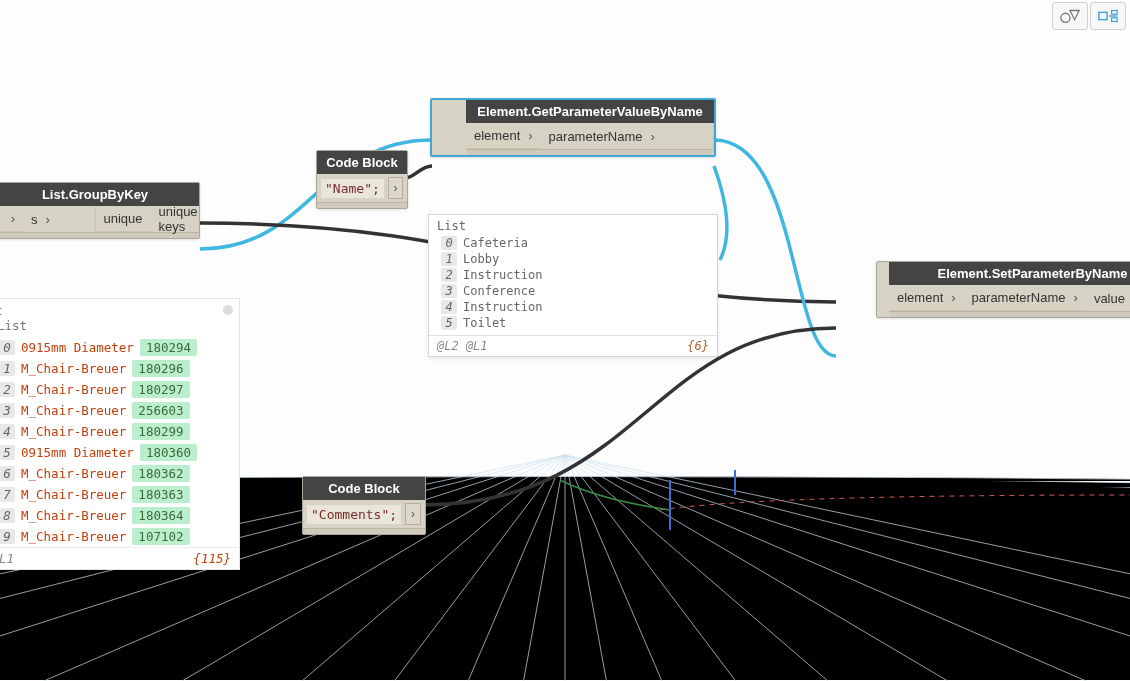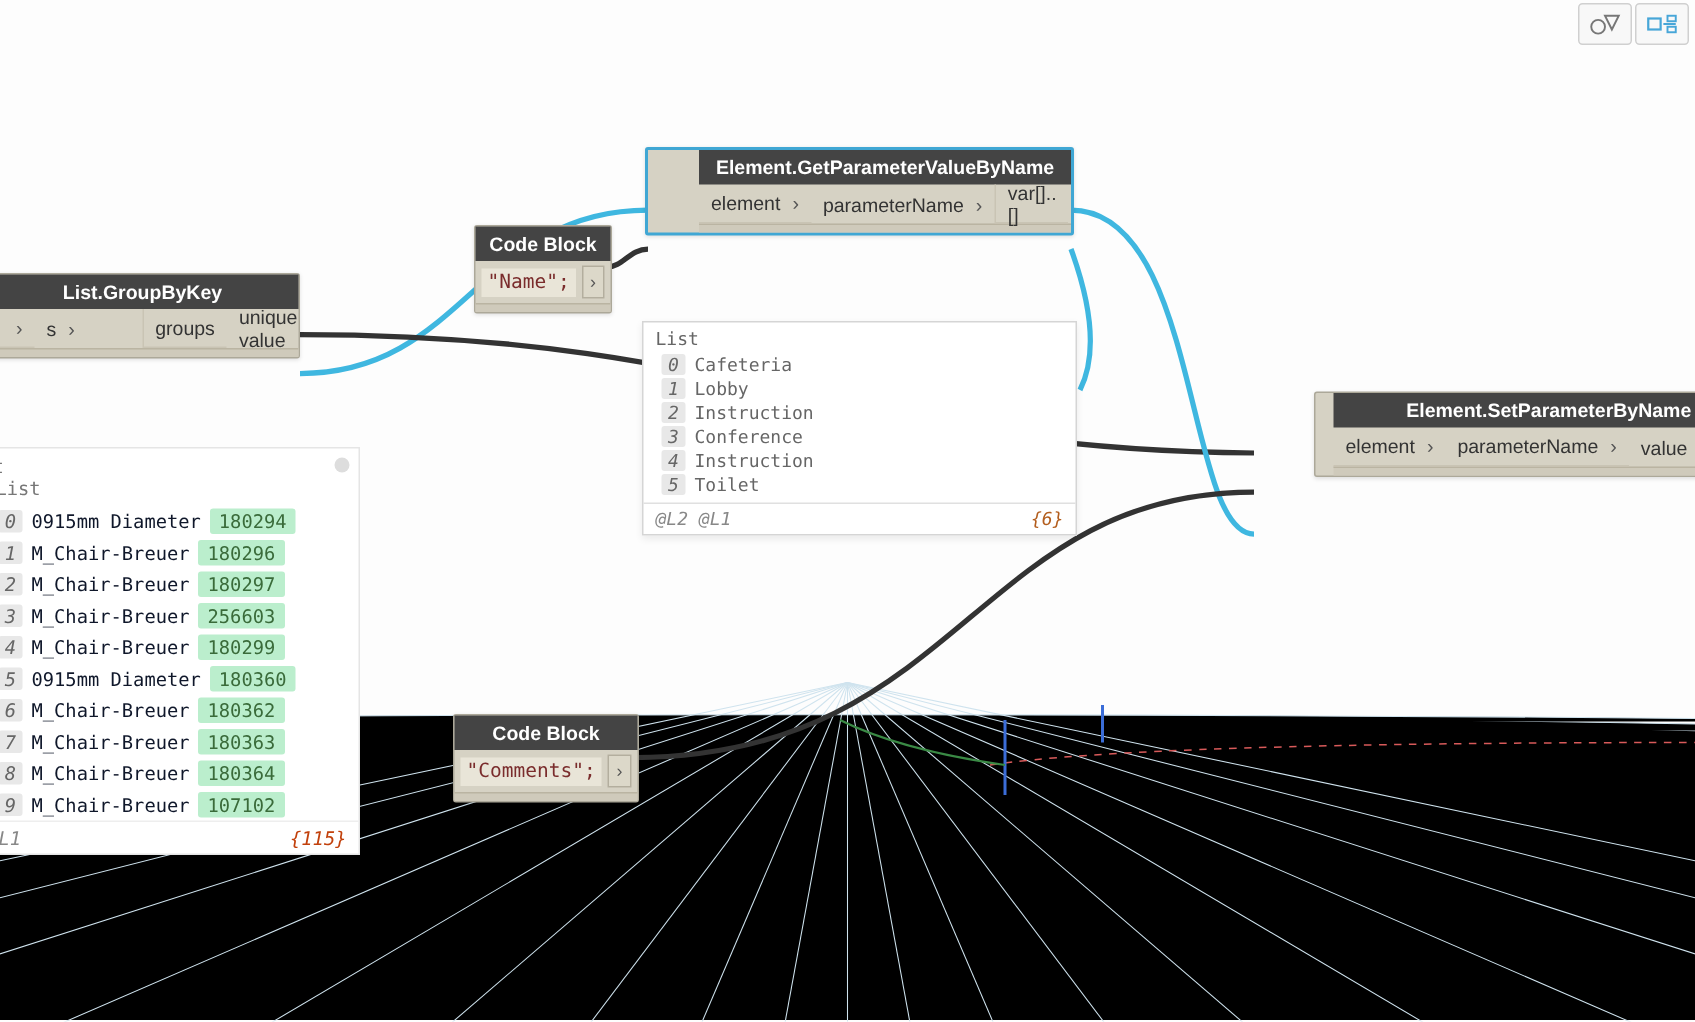--- a/index.html
+++ b/index.html
@@ -171,21 +171,21 @@
   font-size: 12.5px;
   z-index: 8;
 }
 .data-row {
   display: flex;
   align-items: center;
   gap: 6px;
   padding: 2px 8px;
   white-space: nowrap;
 }
-.data-row .label { color: #0f172a; }
+.data-row .label { color: #c2410c; }
 .data-row .pill {
   background: #bbeecd;
   color: #3a6b3a;
   padding: 1px 6px;
   border-radius: 2px;
 }
 .data-footer {
   border-top: 1px solid #eee;
   padding: 3px 8px;
   display: flex;
@@ -293,24 +293,24 @@
   <div class="node-body">
     <div class="node-col inputs" style="width:75px;">
       <div class="port-row">&nbsp;<span class="chev">›</span></div>
       <div class="port-row">
           <span>s</span>
           <span class="chev">›</span>
         </div>
     </div>
     <div class="node-col outputs" style="flex:1;">
       <div class="port-row out">
-          <span>groups</span>
+          <span>unique</span>
         </div>
       <div class="port-row out">
-          <span>unique value</span>
+          <span>unique keys</span>
         </div>
     </div>
   </div>
   <div class="node-stripe"></div>
 </div>
 
 <div class="node" style="left:316px; top:150px; width:92px;">
   <div class="node-header">Code Block</div>
   <div class="codeblock-body">
     <span class="codeblock-text">"Name";</span>
@@ -325,26 +325,20 @@
     <div class="node-col inputs" style="flex:1;">
       <div class="port-row">
           <span>element</span>
           <span class="chev">›</span>
         </div>
       <div class="port-row">
           <span>parameterName</span>
           <span class="chev">›</span>
         </div>
     </div>
-    <div class="node-col outputs" style="width:80px;">
-      <div class="port-row out">
-          <span>var[]..[]</span>
-        </div>
-      <div class="port-row out" style="border-bottom:none;">&nbsp;</div>
-    </div>
   </div>
   <div class="node-stripe"></div>
 </div>
 
 <div class="watch" style="left:428px; top:214px; width:290px;">
   <div class="watch-hdr">List</div>
   <div class="watch-list" id="watch-list">
       <div class="watch-row">
         <span class="idx">0</span>
         <span>Cafeteria</span>

